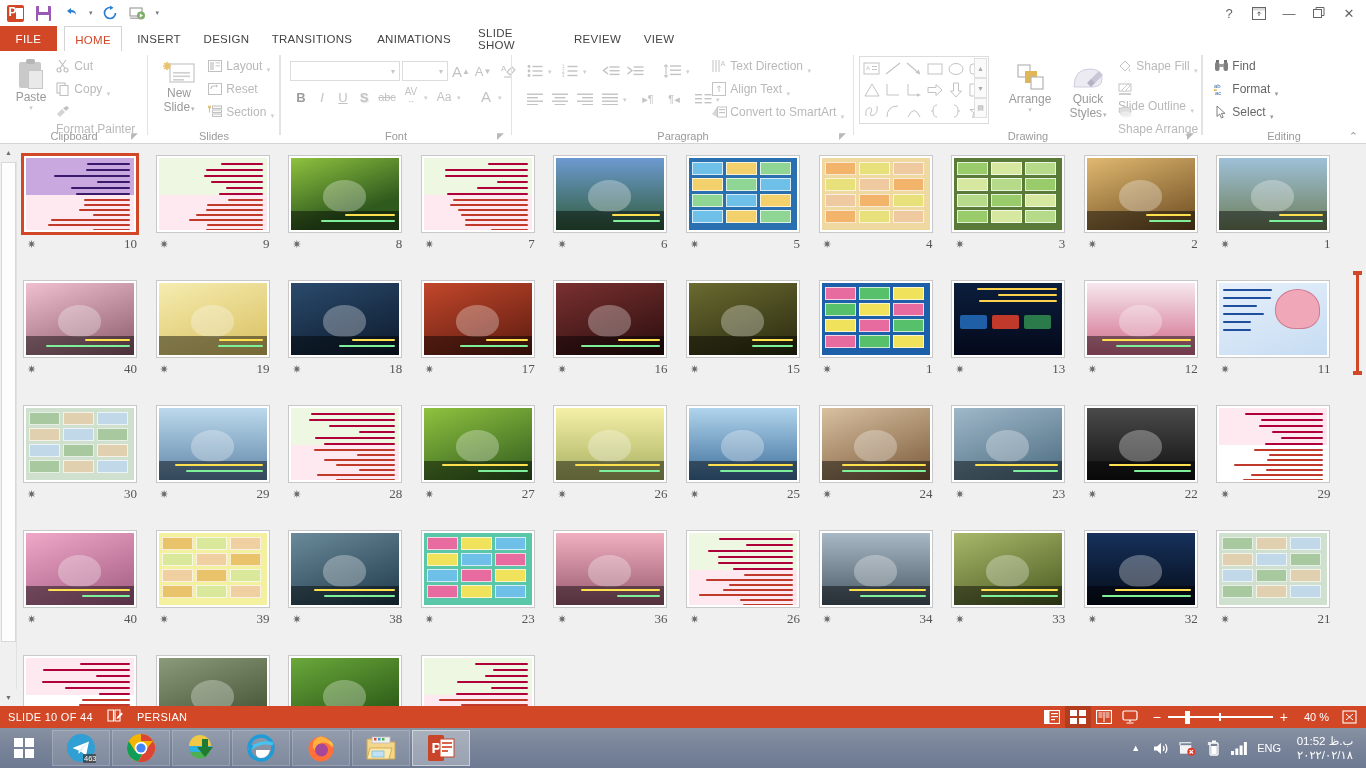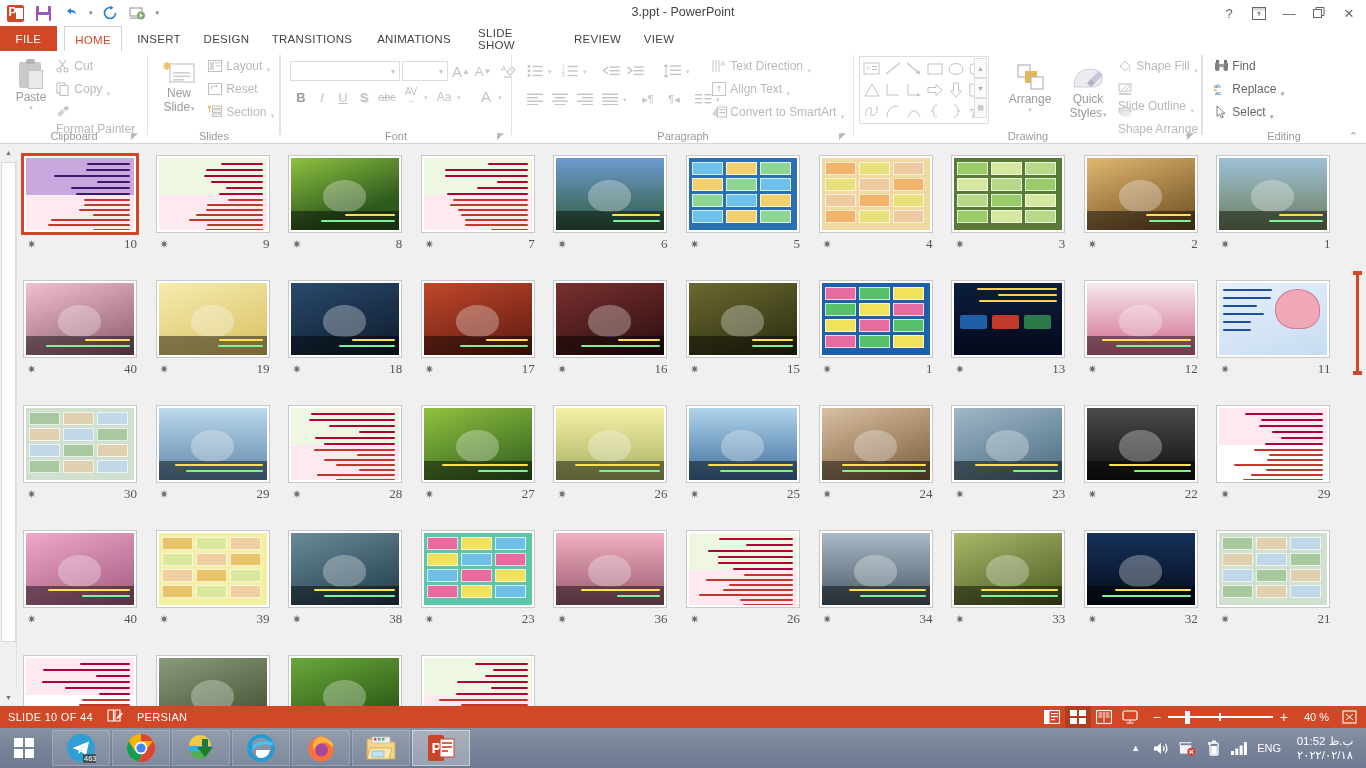--- a/index.html
+++ b/index.html
@@ -142,21 +142,20 @@
     <div class="qat-btn">
       <svg width="17" height="15" viewBox="0 0 17 15">
           <rect x="1" y="2" width="12" height="8" fill="none" stroke="#a0a0a0" stroke-width="1.2"></rect>
           <circle cx="12" cy="9.5" r="4" fill="#7fb069"></circle>
           <path d="M10.8 7.6 L14 9.5 L10.8 11.4 Z" fill="#fff"></path>
           <rect x="1" y="11.6" width="12" height="1.2" fill="#a0a0a0"></rect>
         </svg>
     </div>
     <span class="caret-sm">▾</span>
   </div>
-  <div id="title-text">3.ppt - PowerPoint</div>
   <div id="win-btns">
     <span>?</span>
     <span>
       <svg width="14" height="13" viewBox="0 0 14 13">
           <rect x="0.5" y="0.5" width="13" height="12" fill="none" stroke="#666"></rect>
           <rect x="0.5" y="0.5" width="13" height="3" fill="#666" opacity=".25"></rect>
           <path d="M7 9 L7 5 M5.3 6.5 L7 4.8 L8.7 6.5" stroke="#666" stroke-width="1" fill="none"></path>
         </svg>
     </span>
     <span>—</span>
@@ -602,21 +601,21 @@
       <span class="icon-lbl" style="vertical-align:3px;color:#666;">Find</span>
     </div>
     <div style="position:absolute;left:12px;top:31px;">
       <span class="mini-ico">
         <svg width="16" height="14" viewBox="0 0 16 14">
             <text x="0" y="6" font-size="6" fill="#3a6ea5" font-family="Liberation Sans">ab</text>
             <text x="1" y="13" font-size="6" fill="#3a6ea5" font-family="Liberation Sans">ac</text>
             <path d="M0 8 L3 8 M0 7 L0.8 9" stroke="#e0a030" stroke-width="1"></path>
           </svg>
       </span>
-      <span class="icon-lbl" style="vertical-align:3px;color:#666;">Replace</span>
+      <span class="icon-lbl" style="vertical-align:3px;color:#666;">Format</span>
       <span class="caret-sm" style="color:#9a9a9a;">▾</span>
     </div>
     <div style="position:absolute;left:12px;top:54px;">
       <span class="mini-ico">
         <svg width="15" height="14" viewBox="0 0 15 14">
             <path d="M3 1 L3 11.5 L5.6 9 L7.4 13 L9.2 12.2 L7.4 8.4 L11 8.4 Z" fill="none" stroke="#7f7f7f" stroke-width="1"></path>
           </svg>
       </span>
       <span class="icon-lbl" style="vertical-align:3px;color:#666;">Select</span>
       <span class="caret-sm" style="color:#9a9a9a;">▾</span>

